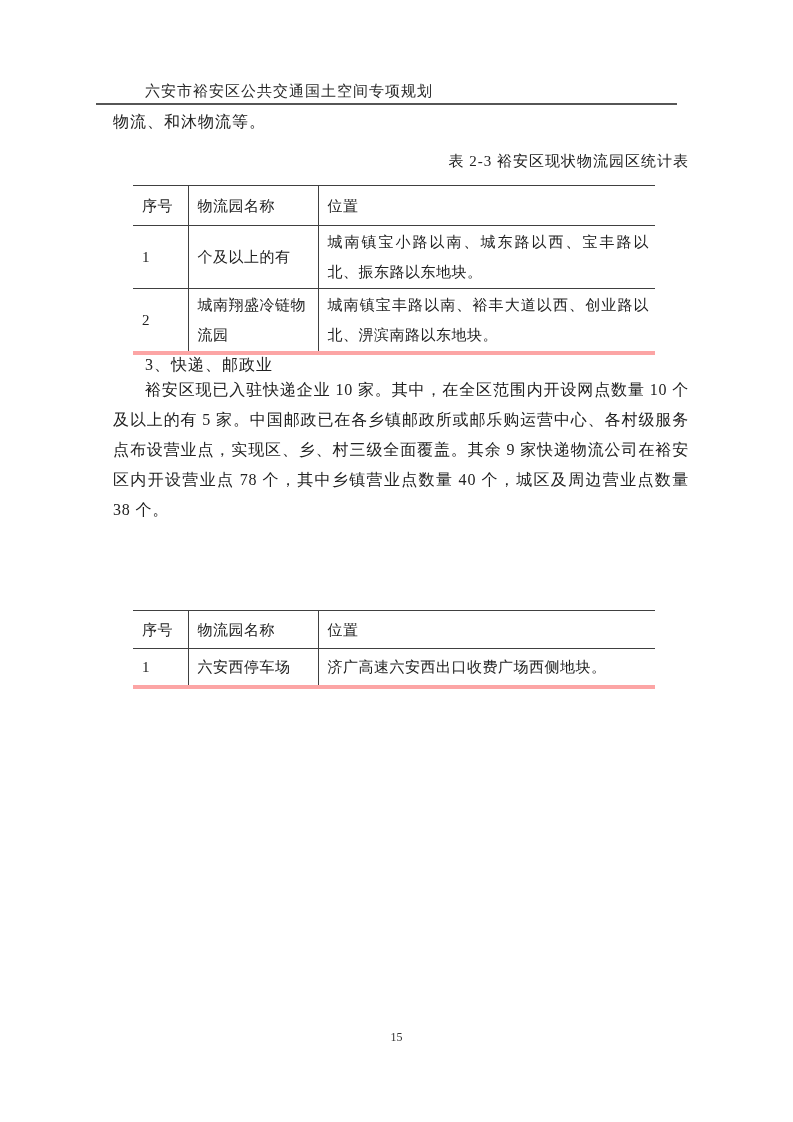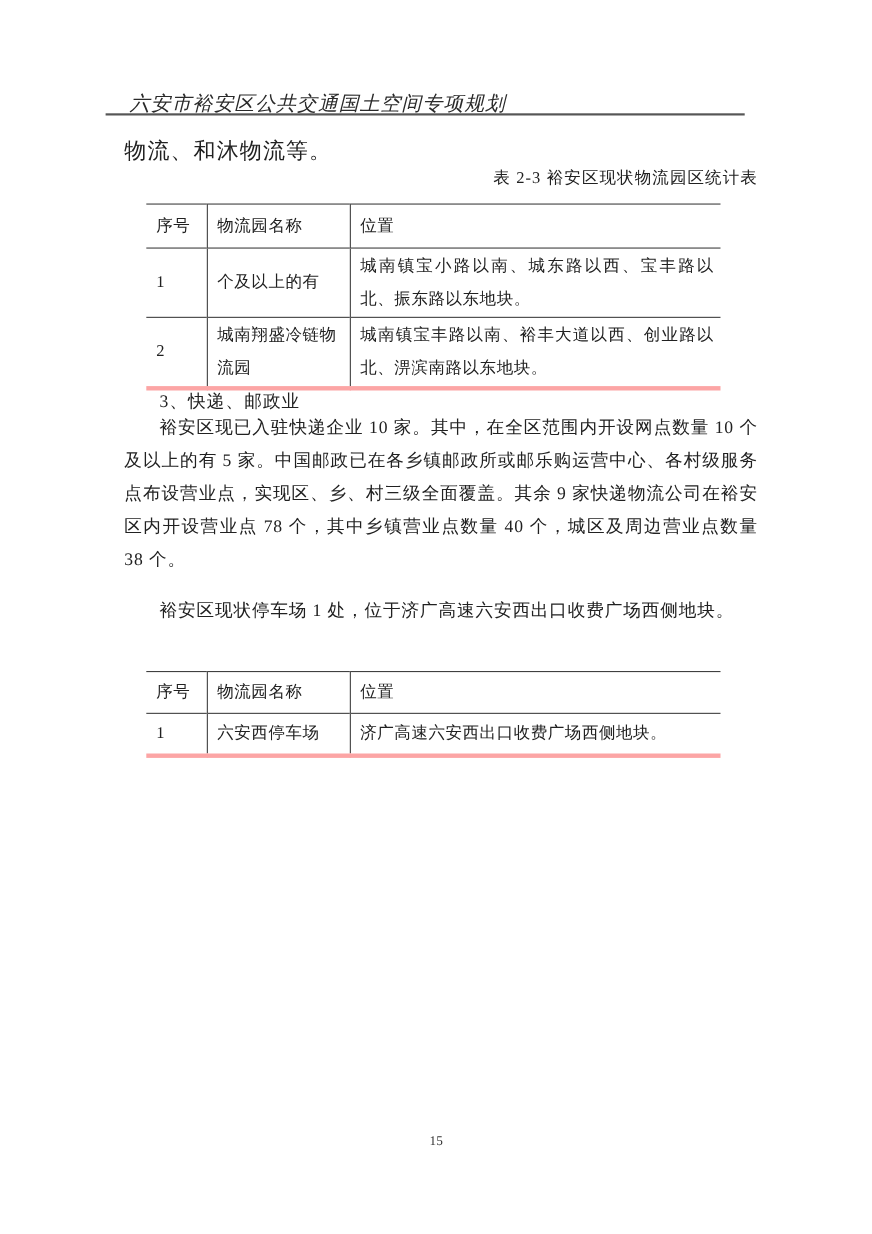--- a/index.html
+++ b/index.html
@@ -8,41 +8,40 @@
     width: 793px;
     height: 1122px;
     margin: 0 auto;
     background: #ffffff;
     font-family: "Liberation Serif", "DejaVu Serif", serif;
     color: #212121;
     overflow: hidden;
   }
   .header-title {
     position: absolute;
-    left: 118px;
+    left: 145px;
     top: 82px;
-    font-size: 18px;
+    font-size: 15px;
     letter-spacing: 1px;
     color: #2a2a2a;
     white-space: nowrap;
-    font-style: italic;
   }
   .header-rule {
     position: absolute;
     left: 96px;
     top: 103px;
     width: 581px;
     height: 2px;
     background: #565656;
   }
   .intro-line {
     position: absolute;
     left: 113px;
-    top: 124px;
-    font-size: 20px;
+    top: 112px;
+    font-size: 16px;
     letter-spacing: 1px;
   }
   .table-caption {
     position: absolute;
     left: 113px;
     width: 576px;
     text-align: right;
     font-size: 15px;
     letter-spacing: 1px;
   }
@@ -156,21 +155,20 @@
       <td class="loc-cell">城南镇宝丰路以南、裕丰大道以西、创业路以北、淠滨南路以东地块。</td>
     </tr>
   </tbody>
     </table>
 
   <div class="sub-title">3、快递、邮政业</div>
 
   <div class="body-para para-express">裕安区现已入驻快递企业 10 家。其中，在全区范围内开设网点数量 10 个及以上的有 5 家。中国邮政已在各乡镇邮政所或邮乐购运营中心、各村级服务点布设营业点，实现区、乡、村三级全面覆盖。其余 9 家快递物流公司在裕安区内开设营业点 78 个，其中乡镇营业点数量 40 个，城区及周边营业点数量 38 个。</div>
 
 
-  <div class="body-para para-parking">裕安区现状停车场 1 处，位于济广高速六安西出口收费广场西侧地块。</div>
 
 
   <table class="doc-table table-2">
     <colgroup>
         <col class="c1">
         <col class="c2">
         <col class="c3">
       </colgroup>
     <tbody>
         <tr class="row-h38">

